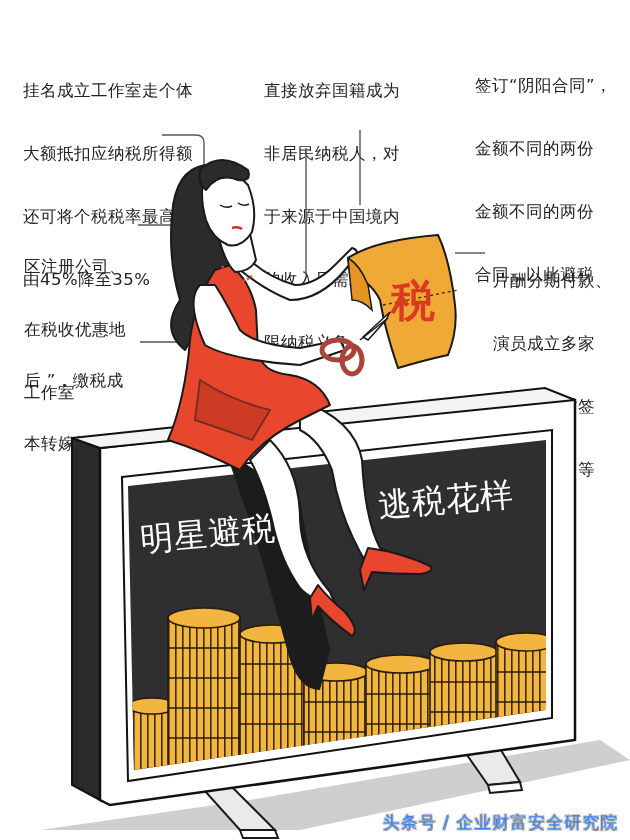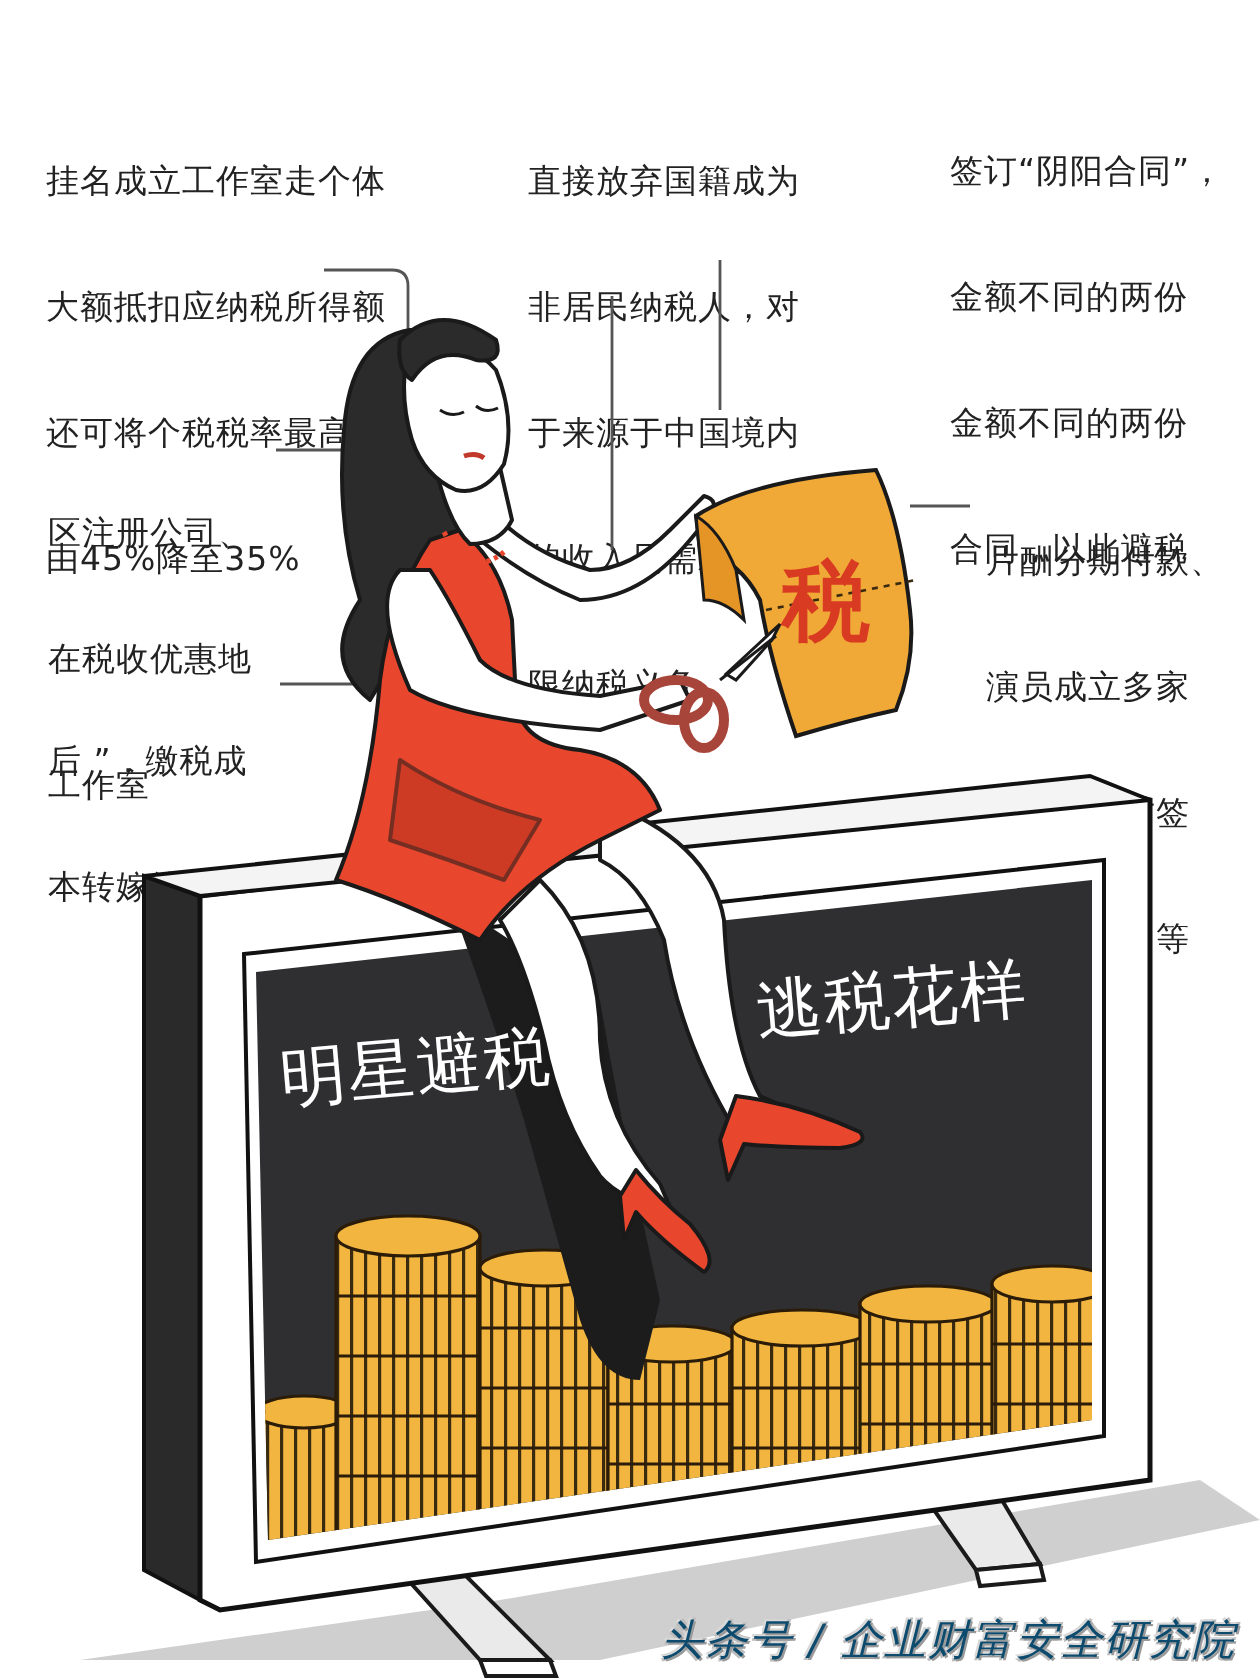--- a/index.html
+++ b/index.html
@@ -4,23 +4,23 @@
 <style>
   html, body { margin: 0; padding: 0; background: #ffffff; }
   body { width: 630px; height: 840px; position: relative; overflow: hidden;
          font-family: "DejaVu Sans", "Liberation Sans", sans-serif; color: #1f1f1f; }
   .annot { position: absolute; font-size: 16.5px; line-height: 21px; letter-spacing: 0.5px;
            color: #222; white-space: pre; }
   .annot span { display: block; }
   svg.art { position: absolute; left: 0; top: 0; }
   .screen-text { position: absolute; color: #ffffff; font-size: 33px; letter-spacing: 1px;
                  white-space: nowrap; }
-  .watermark { position: absolute; right: 12px; bottom: 6px; font-size: 21px; color: #0c4a6e;
+  .watermark { position: absolute; right: 12px; bottom: 6px; font-size: 17px; color: #3b82f6;
                letter-spacing: 1px;
-               text-shadow: 1px 1px 0 #9a9a9a, -1px -1px 0 #d8d8d8, 1px -1px 0 #bdbdbd, -1px 1px 0 #bdbdbd; font-style: italic; }
+               text-shadow: 1px 1px 0 #9a9a9a, -1px -1px 0 #d8d8d8, 1px -1px 0 #bdbdbd, -1px 1px 0 #bdbdbd; }
 </style>
 </head>
 <body>
 
 <div class="annot" style="left:23px; top:38px;">
   <span>挂名成立工作室走个体</span>
   <span>大额抵扣应纳税所得额</span>
   <span>还可将个税税率最高档</span>
   <span>由45%降至35%</span>
 </div>

